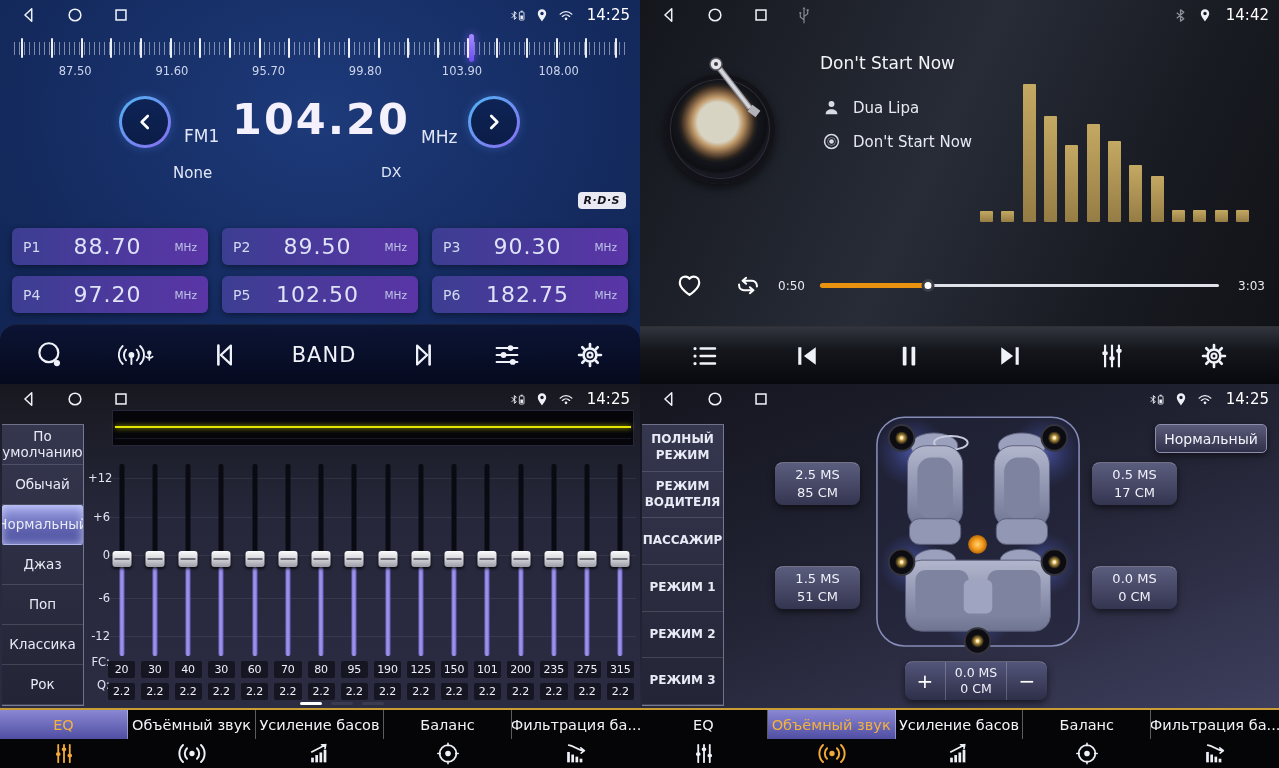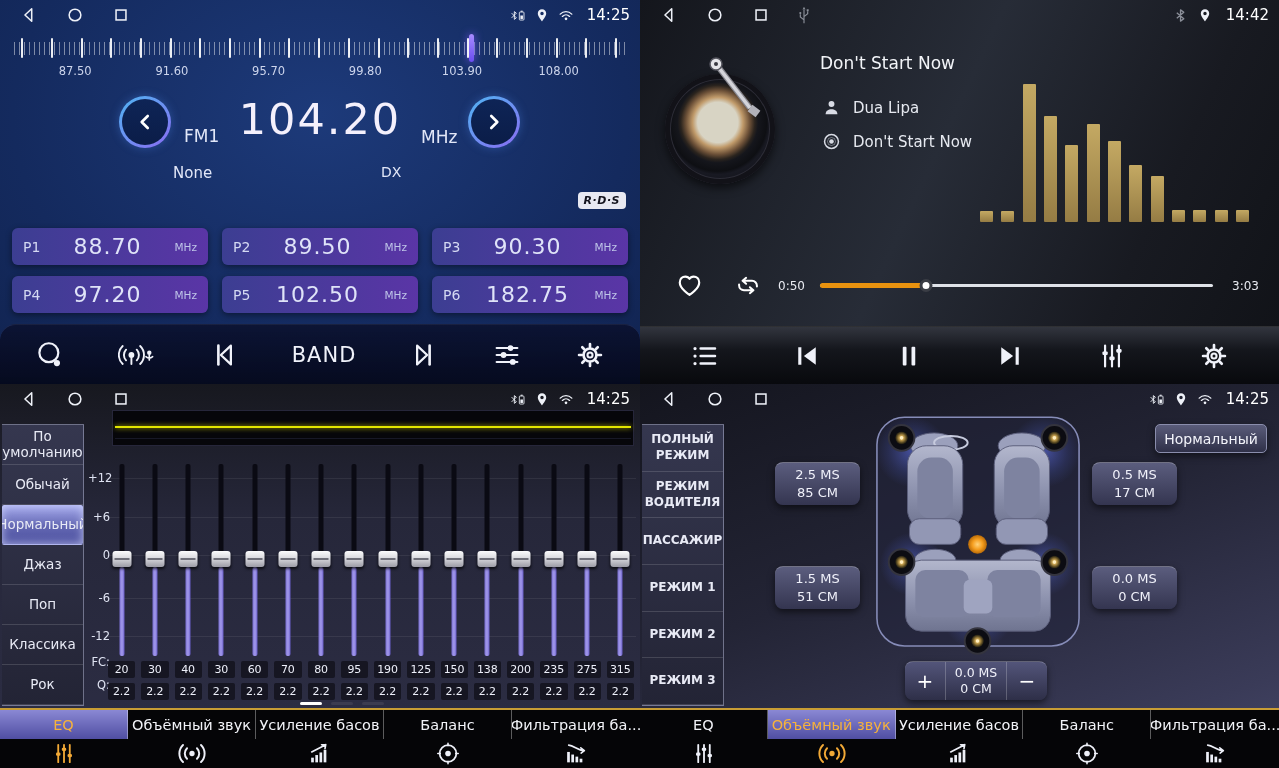--- a/index.html
+++ b/index.html
@@ -29,21 +29,21 @@
   .tick{position:absolute;top:3px;width:2px;height:20px;background:rgba(255,255,255,0.92);border-radius:1px;}
   .findicator{position:absolute;top:-1px;height:28px;width:5px;border-radius:3px;left:74.4%;
     background:linear-gradient(180deg,#a88cff,#6a4cf0);box-shadow:0 0 9px #7a5cf8;}
   .flabels{position:absolute;left:14px;right:14px;top:34px;height:16px;}
   .flabel{position:absolute;transform:translateX(-50%);font-size:11.5px;color:#cdd5ec;}
   .cbtn{position:absolute;width:52px;height:52px;border-radius:50%;cursor:pointer;
     background:linear-gradient(180deg,#0e2456,#0b1d48) padding-box,linear-gradient(140deg,#4fb4f2,#8a6cf2) border-box;
     border:3px solid transparent;display:flex;align-items:center;justify-content:center;box-shadow:0 0 10px rgba(80,140,240,0.35);}
   .cbtn svg{width:22px;height:22px;}
   .rtxt{position:absolute;color:#e2e7f8;}
-  .freqbig{position:absolute;left:232px;top:94px;width:176px;text-align:center;font-size:43px;font-weight:normal;color:#f4f0fc;letter-spacing:2px;}
+  .freqbig{position:absolute;left:232px;top:94px;width:176px;text-align:center;font-size:43px;font-weight:bold;color:#f4f0fc;letter-spacing:2px;}
   .rdsbadge{position:absolute;right:14px;top:192px;background:#e8e9f2;color:#14141e;font-size:11px;font-weight:bold;font-style:italic;padding:2px 6px;border-radius:4px;letter-spacing:0.5px;}
   .presets{position:absolute;left:12px;right:12px;top:228px;display:grid;grid-template-columns:repeat(3,1fr);gap:11px 14px;}
   .preset{height:37px;border:none;border-radius:6px;background:linear-gradient(90deg,#3c3e92,#5a35a6);
     display:flex;align-items:center;padding:0 11px;color:#d4d9f2;box-shadow:0 2px 6px rgba(0,0,0,0.45);cursor:pointer;}
   .pid{font-size:14px;}
   .pfreq{flex:1;text-align:center;font-size:22px;letter-spacing:1px;color:#dfe3f8;}
   .punit{font-size:10.5px;color:#bfc5e8;}
   .rtoolbar{position:absolute;left:0;right:0;bottom:0;height:60px;border-radius:16px 16px 0 0;
     background:linear-gradient(180deg,rgba(12,18,48,0.9),rgba(5,9,28,0.95));border-top:1px solid rgba(150,170,255,0.15);
     display:flex;align-items:center;justify-content:space-around;padding:0 8px;}
@@ -54,21 +54,21 @@
   
   .disc{position:absolute;left:25px;top:74px;width:110px;height:110px;border-radius:50%;
     background:radial-gradient(circle at 48% 44%,#d8d4c4 0 24%,#c09a6a 30%,#6d5138 38%,#2b241e 44%,#15161c 48%,#0e0f13 58%,#181922 62%,#0b0c10 100%);
     box-shadow:inset 0 0 0 5px #121218,inset 0 0 0 6px #2c2c36,0 4px 10px rgba(0,0,0,0.6);}
   .tonearm{position:absolute;left:25px;top:40px;width:120px;height:90px;pointer-events:none;}
   .ptitle{position:absolute;left:180px;top:53px;font-size:17px;color:#f2f4f8;}
   .prow{position:absolute;left:182px;display:flex;align-items:center;gap:12px;color:#e6e9f0;font-size:15px;}
   .prow .sic{width:19px;height:19px;color:#d8dbe4;}
   .viz{position:absolute;left:340px;right:30px;top:84px;height:138px;display:flex;align-items:flex-end;justify-content:space-between;}
   .vbar{width:13px;background:linear-gradient(180deg,#c4a963,#957c44);border-radius:1px;}
-  .progress-row{position:absolute;left:0;right:6px;top:266px;height:40px;}
+  .progress-row{position:absolute;left:0;right:0;top:266px;height:40px;}
   .ph-heart{position:absolute;left:36px;top:6px;width:27px;height:27px;color:#fff;cursor:pointer;}
   .ph-rep{position:absolute;left:94px;top:6px;width:28px;height:27px;color:#fff;cursor:pointer;}
   .ph-heart svg,.ph-rep svg{width:100%;height:100%;}
   .ptime{position:absolute;top:13px;font-size:12px;color:#e8eaf0;}
   .ptrack{position:absolute;left:180px;right:60px;top:18px;height:3px;background:#dfe2e8;border-radius:2px;cursor:pointer;}
   .pfill{position:absolute;left:0;top:-1px;height:5px;background:#e8920f;border-radius:3px;}
   .pthumb{position:absolute;top:-5px;width:13px;height:13px;border-radius:50%;background:#fff;border:3px solid #3a3d45;transform:translateX(-50%);}
   .ptoolbar{position:absolute;left:0;right:0;bottom:0;height:58px;
     background:linear-gradient(180deg,#32353e 0%,#14161c 40%,#08090d 100%);border-top:1px solid rgba(255,255,255,0.16);
     display:flex;align-items:center;justify-content:space-around;padding:0 14px;}
@@ -565,21 +565,21 @@
           </div>
           <div class="vbox">150</div>
           <div class="vbox q">2.2</div>
         </div>
         <div class="band">
           <div class="szone">
             <div class="strack-top" style="height: calc(50% - 10px);"></div>
             <div class="strack-bot" style="height: calc(50% - 10px);"></div>
             <div class="sthumb" style="top: calc(50% - 8px);"></div>
           </div>
-          <div class="vbox">138</div>
+          <div class="vbox">101</div>
           <div class="vbox q">2.2</div>
         </div>
         <div class="band">
           <div class="szone">
             <div class="strack-top" style="height: calc(50% - 10px);"></div>
             <div class="strack-bot" style="height: calc(50% - 10px);"></div>
             <div class="sthumb" style="top: calc(50% - 8px);"></div>
           </div>
           <div class="vbox">200</div>
           <div class="vbox q">2.2</div>

